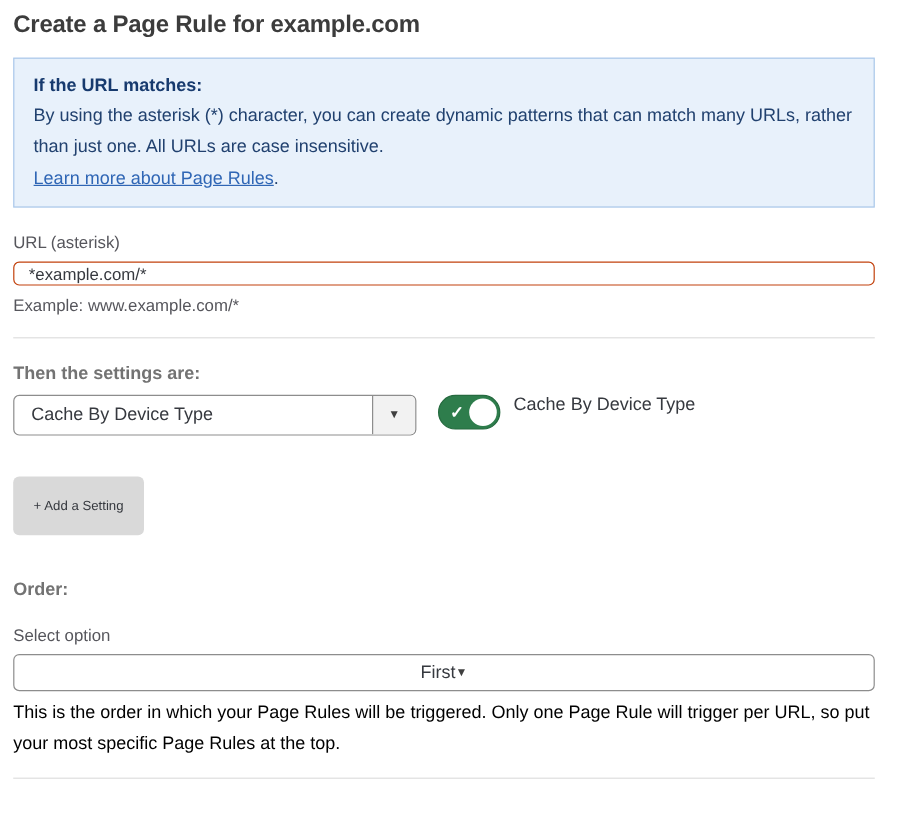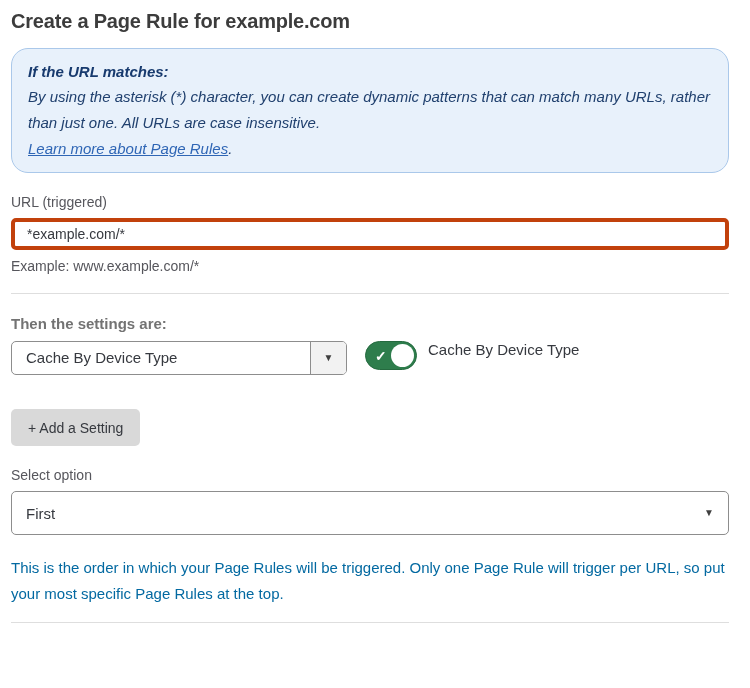--- a/index.html
+++ b/index.html
@@ -18,25 +18,24 @@
   h1.page-title {
     font-size: 20px;
     font-weight: 700;
     color: #3c3c3c;
     margin: 2px 0 15px 0;
     letter-spacing: -0.2px;
   }
   .info-box {
     background: var(--info_bg, #e8f1fb);
     border: 1px solid var(--info_border, #aac8ea);
-    border-radius: 17px;
+    border-radius: 0;
     padding: 10px 16px 11px 16px;
     font-size: 15px;
     color: var(--info_text, #21416f);
-    font-style: italic;
   }
   .info-heading {
     font-weight: 700;
     color: var(--info_heading, #173a6e);
     line-height: 25px;
   }
   .info-body {
     line-height: 26px;
     max-width: 700px;
   }
@@ -48,22 +47,22 @@
   }
   .field-label {
     font-size: 14px;
     color: #56565c;
     margin: 21px 0 8px 0;
     display: block;
   }
   .text-input {
     width: 100%;
     box-sizing: border-box;
-    height: 32px;
-    border: 4px solid #c2410c;
+    height: 20px;
+    border: 1px solid #c2410c;
     border-radius: 5px;
     padding: 0 12px;
     font-size: 14px;
     color: #36393f;
     font-family: "Liberation Sans", sans-serif;
     background: #fff;
     outline: none;
   }
   .helper-text {
     font-size: 14px;
@@ -154,67 +153,67 @@
     color: #36393f;
   }
   button {
     font-family: "Liberation Sans", sans-serif;
     cursor: pointer;
   }
   .gray-btn {
     background: var(--button_gray, #d9d9d9);
     border: none;
     border-radius: 5px;
-    height: 37px;
+    height: 49px;
     padding: 0 17px;
-    font-size: 14px;
+    font-size: 11px;
     color: #36393f;
   }
   .add-setting {
     display: block;
     margin-top: 34px;
   }
   .order-heading { margin-top: 37px; }
   .full-select {
-    height: 44px;
+    height: 31px;
     box-sizing: border-box;
     border: 1px solid #8d8d8d;
     border-radius: 5px;
     display: flex;
     align-items: center;
-    justify-content: space-between;
+    justify-content: center;
     padding: 0 14px;
     font-size: 15px;
     color: #36393f;
     background: #fff;
     cursor: pointer;
   }
   .order-helper {
     font-size: 15px;
     line-height: 26px;
-    color: #0369a1;
-    margin-top: 20px;
+    color: #000000;
+    margin-top: 5px;
     max-width: 722px;
   }
   .footer-divider { margin-top: 15px; }
 </style>
 </head>
 <body>
 
 <div class="page">
 
   <h1 class="page-title">Create a Page Rule for example.com</h1>
 
   <div class="info-box">
     <div class="info-heading">If the URL matches:</div>
     <div class="info-body">By using the asterisk (*) character, you can create dynamic patterns that can match many URLs, rather than just one. All URLs are case insensitive.</div>
     <div class="info-link-line"><a class="info-link">Learn more about Page Rules</a><span>.</span></div>
   </div>
 
-  <label class="field-label">URL (triggered)</label>
+  <label class="field-label">URL (asterisk)</label>
   <input class="text-input" type="text" value="*example.com/*" style="">
   <div class="helper-text">Example: www.example.com/*</div>
 
   <hr class="divider">
 
   <h2 class="section-heading">Then the settings are:</h2>
 
   <div class="setting-row">
     <div class="split-select">
       <span class="split-select-value">Cache By Device Type</span>
@@ -224,20 +223,21 @@
     </div>
     <div class="toggle" role="switch" aria-checked="true">
       <span class="toggle-check">✓</span>
       <span class="toggle-knob"></span>
     </div>
     <span class="toggle-label">Cache By Device Type</span>
   </div>
 
   <button class="gray-btn add-setting">+ Add a Setting</button>
 
+  <h2 class="section-heading order-heading">Order:</h2>
   <div class="field-label">Select option</div>
 
   <div class="full-select">
     <span>First</span>
     <span class="arrow-down">▼</span>
   </div>
   <div class="order-helper">This is the order in which your Page Rules will be triggered. Only one Page Rule will trigger per URL, so put your most specific Page Rules at the top.</div>
 
   <hr class="divider footer-divider">
 

